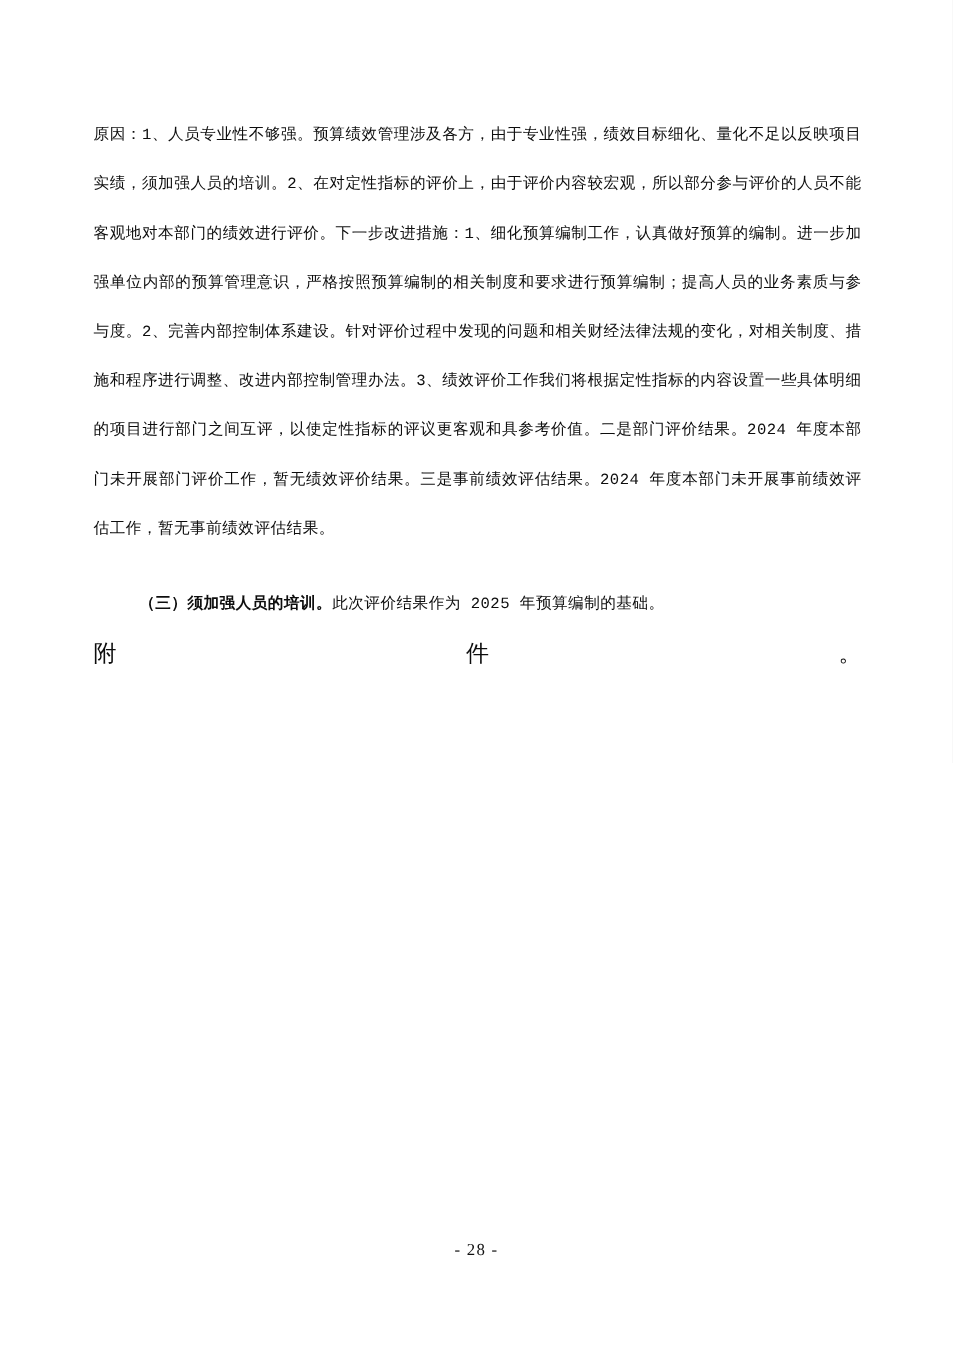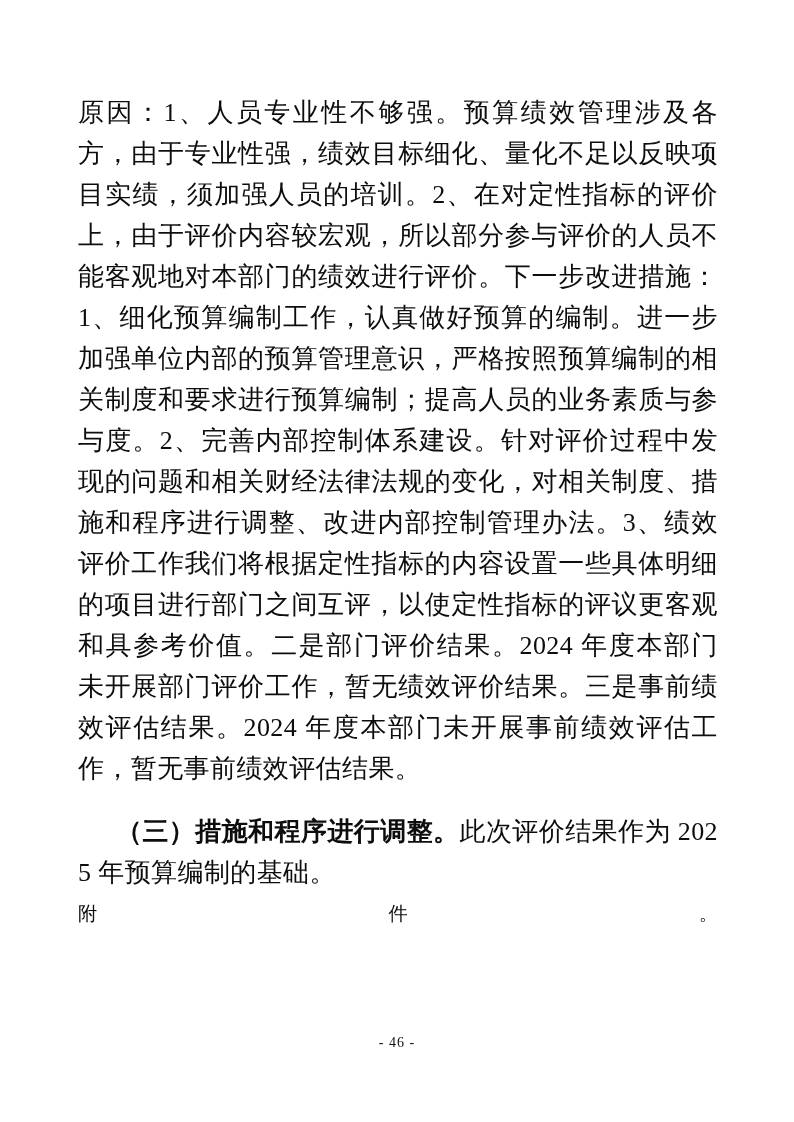--- a/index.html
+++ b/index.html
@@ -19,22 +19,22 @@
     overflow: hidden;
     box-sizing: border-box;
   }
   .content {
     position: absolute;
     left: 78px;
     top: 92px;
     width: 640px;
   }
   .para {
-    font-family: Liberation Serif, serif;
-    font-size: 26px;
+    font-family: Liberation Mono, monospace;
+    font-size: 13px;
     line-height: 41px;
     color: #0d0d0d;
     text-align: justify;
     text-align-last: left;
     letter-spacing: 0.4px;
     margin: 0 0 0 0;
     word-break: break-all;
   }
   .para.first {
     text-indent: 0;
@@ -74,26 +74,26 @@
 </style>
 </head>
 <body>
 
 <div class="page">
 
   <div class="content">
 
     <p class="para first">原因：1、人员专业性不够强。预算绩效管理涉及各方，由于专业性强，绩效目标细化、量化不足以反映项目实绩，须加强人员的培训。2、在对定性指标的评价上，由于评价内容较宏观，所以部分参与评价的人员不能客观地对本部门的绩效进行评价。下一步改进措施：1、细化预算编制工作，认真做好预算的编制。进一步加强单位内部的预算管理意识，严格按照预算编制的相关制度和要求进行预算编制；提高人员的业务素质与参与度。2、完善内部控制体系建设。针对评价过程中发现的问题和相关财经法律法规的变化，对相关制度、措施和程序进行调整、改进内部控制管理办法。3、绩效评价工作我们将根据定性指标的内容设置一些具体明细的项目进行部门之间互评，以使定性指标的评议更客观和具参考价值。二是部门评价结果。2024 年度本部门未开展部门评价工作，暂无绩效评价结果。三是事前绩效评估结果。2024 年度本部门未开展事前绩效评估工作，暂无事前绩效评估结果。</p>
 
-    <p class="para indent spaced-top"><span class="bold-lead">（三）措施和程序进行调整。</span><span>此次评价结果作为 2025 年预算编制的基础。</span></p>
+    <p class="para indent spaced-top"><span class="bold-lead">（三）须加强人员的培训。</span><span>此次评价结果作为 2025 年预算编制的基础。</span></p>
 
 
     <div class="last-line-row">
       <span class="seg">附</span>
       <span class="seg">件</span>
       <span class="seg">。</span>
     </div>
 
   </div>
 
-  <div class="footer">- 46 -</div>
+  <div class="footer">- 28 -</div>
 
 </div>
 
 </body></html>

